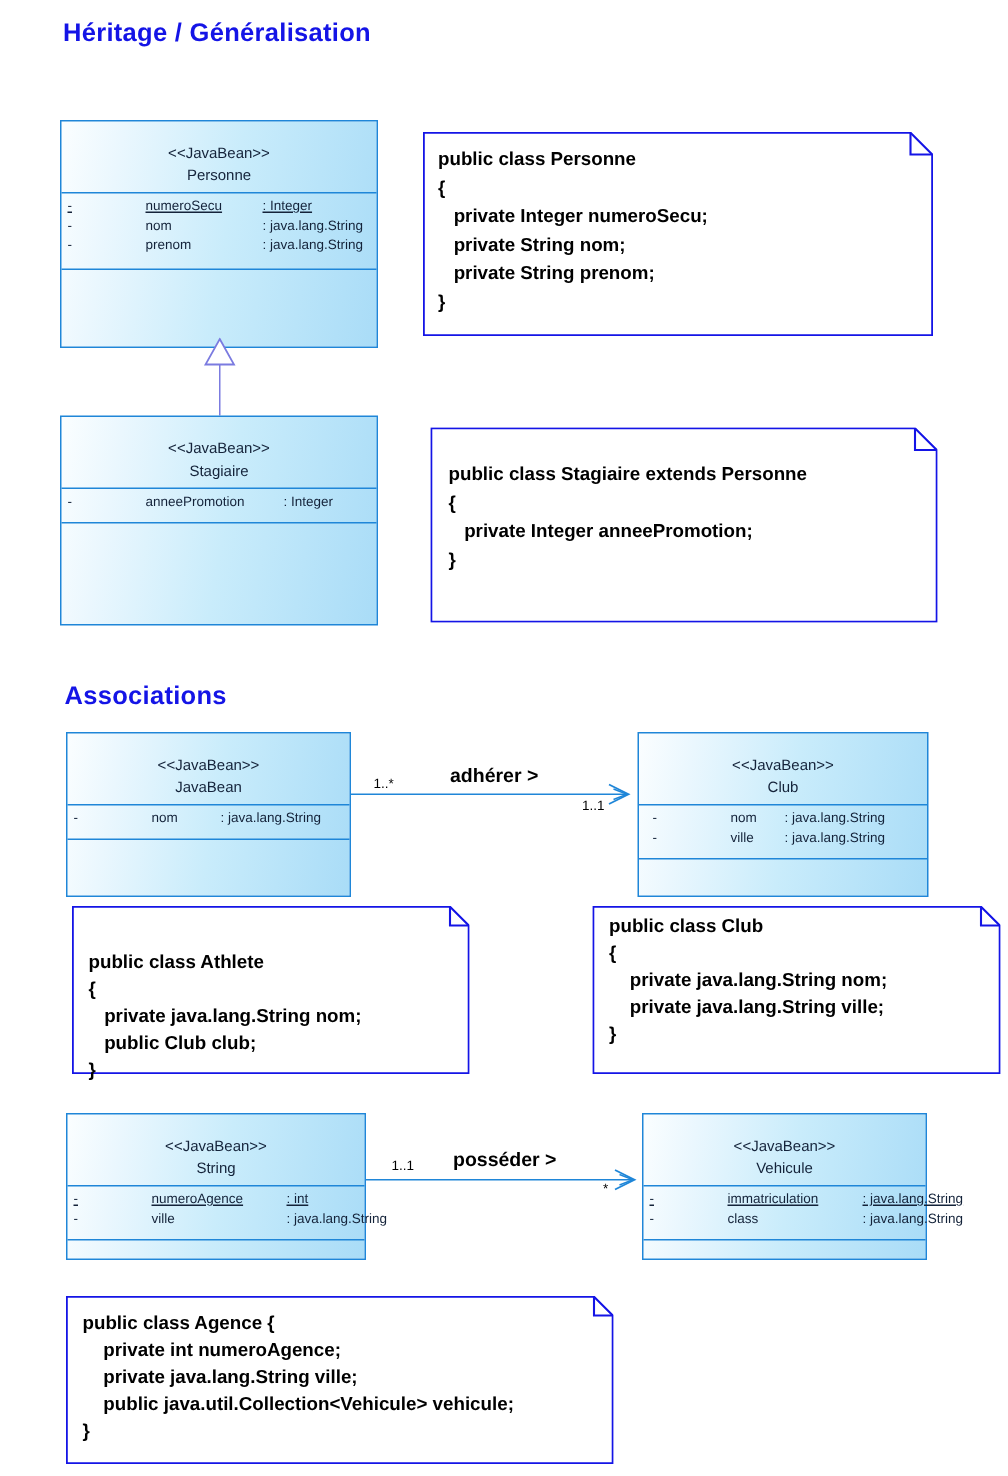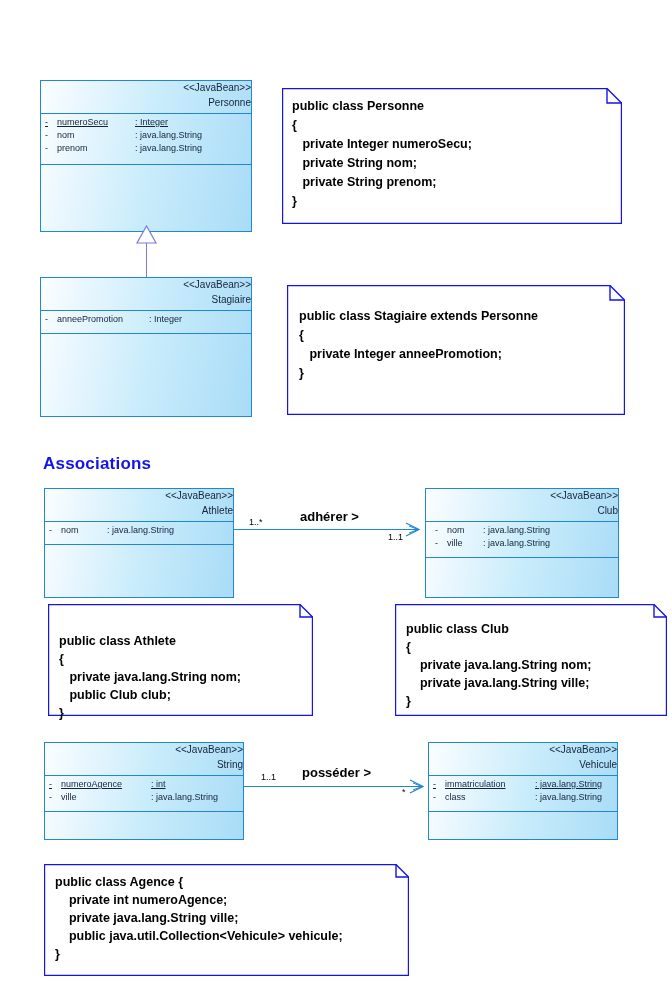--- a/index.html
+++ b/index.html
@@ -33,22 +33,22 @@
 
   
   .uml-class {
     position: absolute;
     border: 1px solid #1f86d8;
     background: linear-gradient(100deg, #fbfeff 0%, #eaf7fe 18%, #c9ecfb 52%, #a9dcf7 100%);
     box-sizing: border-box;
   }
   .uml-header {
     border-bottom: 1px solid #1f86d8;
-    padding: 1px 0 4px 0;
-    text-align: right;
+    padding: 16px 0 4px 0;
+    text-align: center;
     line-height: 1.25;
   }
   .uml-stereotype {
     font-size: 10px;
     color: #14233a;
     display: block;
   }
   .uml-name {
     font-size: 10px;
     color: #14233a;
@@ -70,20 +70,21 @@
     padding-left: 4px;
     white-space: nowrap;
   }
   .attr-vis {
     width: 12px;
     flex: 0 0 12px;
     text-align: left;
   }
   .attr-name {
     flex: 0 0 auto;
+    margin-left: 40px;
   }
   .attr-type {
     flex: 0 0 auto;
   }
   .underlined .attr-vis,
   .underlined .attr-name,
   .underlined .attr-type {
     text-decoration: underline;
   }
 
@@ -141,20 +142,21 @@
   }
   .arrow-open {
     position: absolute;
   }
 </style>
 </head>
 <body>
 
 <div class="canvas">
 
+  <div class="section-title" style="left:42px; top:12px;">Héritage / Généralisation</div>
 
   <div class="uml-class" style="left:40px; top:80px; width:212px; height:152px;">
     <div class="uml-header">
       <span class="uml-stereotype">&lt;&lt;JavaBean&gt;&gt;</span>
       <span class="uml-name">Personne</span>
     </div>
     <div class="uml-attrs" style="height:46px;">
       <div class="attr-row underlined">
         <span class="attr-vis">-</span>
         <span class="attr-name" style="width:78px;">numeroSecu</span>
@@ -216,21 +218,21 @@
 {
    private Integer anneePromotion;
 }</div>
   </div>
 
   <div class="section-title" style="left:43px; top:440px;margin-top:14px;">Associations</div>
 
   <div class="uml-class" style="left:44px; top:488px; width:190px; height:110px;">
     <div class="uml-header">
       <span class="uml-stereotype">&lt;&lt;JavaBean&gt;&gt;</span>
-      <span class="uml-name">Athlete</span>
+      <span class="uml-name">JavaBean</span>
     </div>
     <div class="uml-attrs" style="height:18px;">
       <div class="attr-row">
         <span class="attr-vis">-</span>
         <span class="attr-name" style="width:46px;">nom</span>
         <span class="attr-type">: java.lang.String</span>
       </div>
     </div>
     <div class="uml-ops"></div>
   </div>
@@ -274,21 +276,21 @@
    private java.lang.String nom;
    public Club club;
 }</div>
   </div>
 
   <div class="uml-note" style="left:395px; top:604px; width:272px; height:112px;">
     <svg class="note-shape" viewBox="0 0 272 112" preserveAspectRatio="none">
       <path d="M0.5,0.5 L259,0.5 L271.5,13 L271.5,111.5 L0.5,111.5 Z" fill="#ffffff" stroke="#1414e6" stroke-width="1.4"></path>
       <path d="M259,0.5 L259,13 L271.5,13" fill="none" stroke="#1414e6" stroke-width="1.4"></path>
     </svg>
-    <div class="note-code" style="padding-top:16px; padding-left:11px; line-height:18px;">public class Club
+    <div class="note-code" style="padding-top:4px; padding-left:11px; line-height:18px;">public class Club
 {
     private java.lang.String nom;
     private java.lang.String ville;
 }</div>
   </div>
 
   <div class="uml-class" style="left:44px; top:742px; width:200px; height:98px;">
     <div class="uml-header">
       <span class="uml-stereotype">&lt;&lt;JavaBean&gt;&gt;</span>
       <span class="uml-name">String</span>

